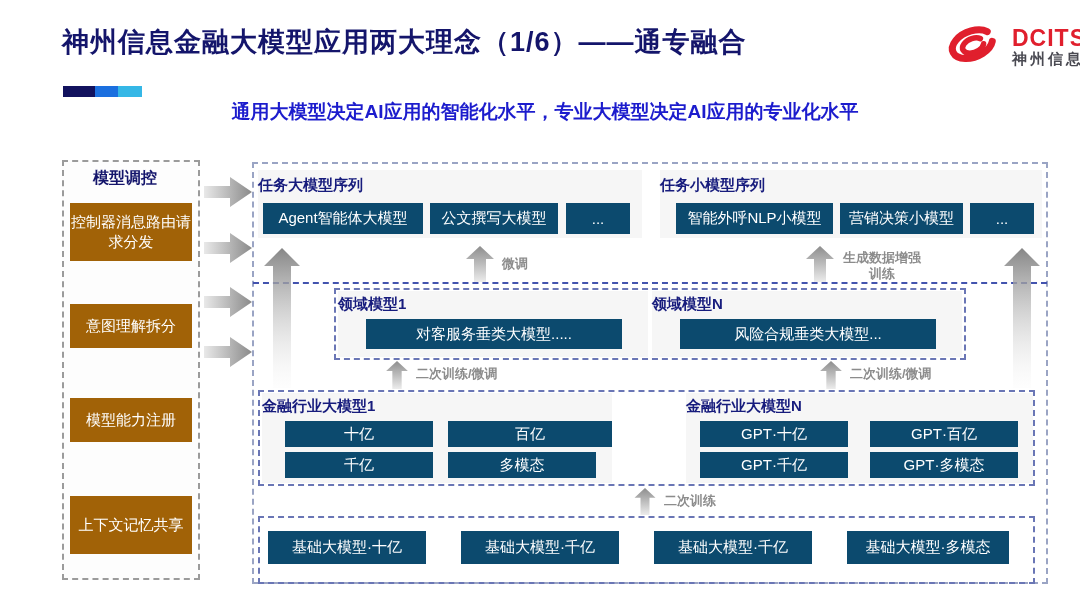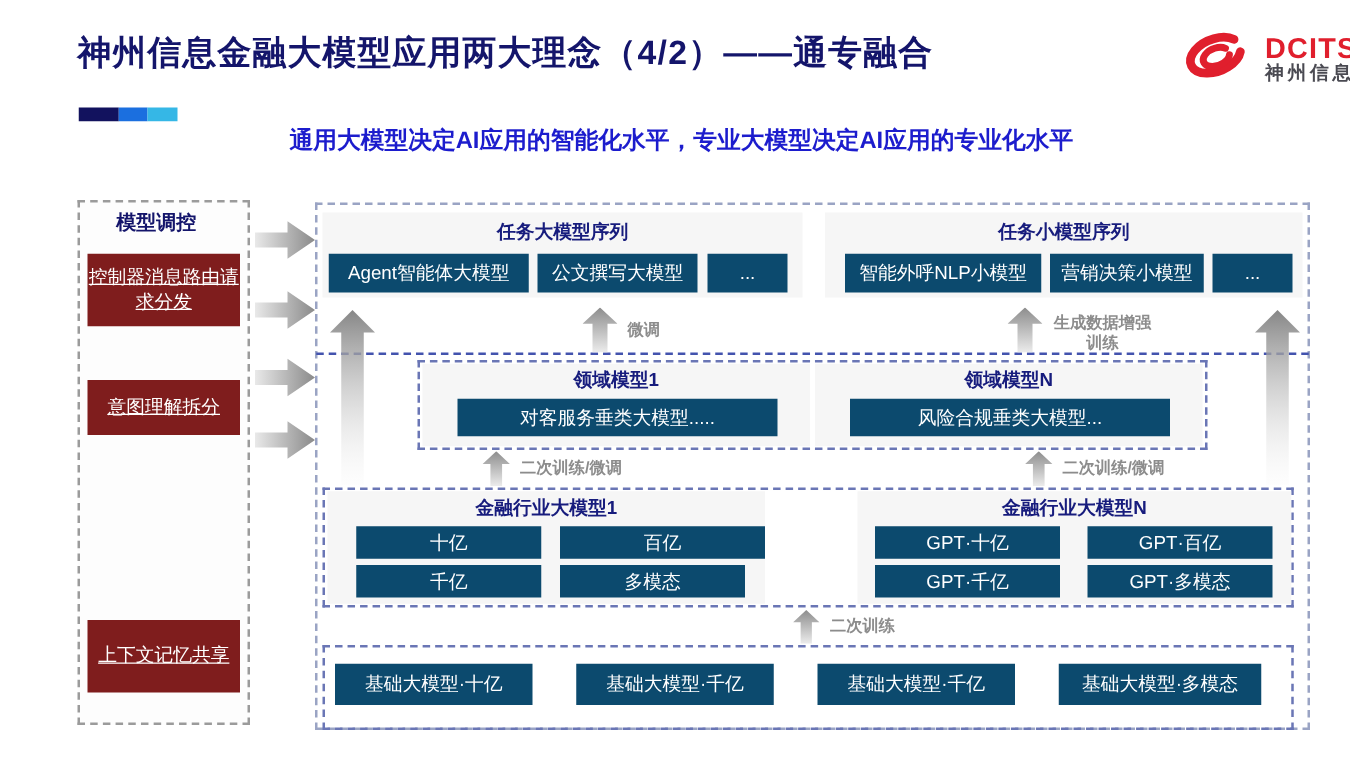--- a/index.html
+++ b/index.html
@@ -17,28 +17,28 @@
   .subtitle{left:150px;top:99px;width:790px;text-align:center;font-size:19px;font-weight:bold;color:#1c1ccd;}
 
   .logo{left:940px;top:24px;display:flex;align-items:center;}
   .logo-text{margin-left:6px;}
   .logo-en{font-size:23px;font-weight:bold;color:#e01f2d;letter-spacing:1px;line-height:24px;}
   .logo-cn{font-size:15px;font-weight:bold;color:#4a4a52;letter-spacing:3px;line-height:18px;}
 
   
   .sidebar{left:62px;top:160px;width:138px;height:420px;border:2px dashed #9b9b9b;box-sizing:border-box;background:#fdfdfd;}
   .sidebar-title{left:56px;top:168px;width:138px;text-align:center;font-size:16px;font-weight:bold;color:#14156b;}
-  .bluebox{background:#7f1d1d;color:#fff;display:flex;align-items:center;justify-content:center;
-           text-align:center;font-size:15px;line-height:1.35;box-sizing:border-box;text-decoration:underline;}
+  .bluebox{background:#a16207;color:#fff;display:flex;align-items:center;justify-content:center;
+           text-align:center;font-size:15px;line-height:1.35;box-sizing:border-box;}
   .sb{left:70px;width:122px;}
 
   
   .outer{left:252px;top:162px;width:796px;height:422px;border:2px dashed #9aa4c4;box-sizing:border-box;}
   .group{background:#f6f6f6;}
-  .ghead{position:absolute;width:100%;text-align:center;font-size:15px;font-weight:bold;color:#171c7d;}
+  .ghead{position:absolute;width:100%;font-size:15px;font-weight:bold;color:#171c7d;}
   .dashline{left:253px;top:282px;width:794px;border-top:2px dashed #4353ae;height:0;}
   .inner{border:2px dashed #6a76b5;box-sizing:border-box;}
 
   .btn{position:absolute;background:#0c4a6e;color:#fff;display:flex;align-items:center;justify-content:center;
        font-size:15px;text-align:center;box-sizing:border-box;}
 
   .arrowlabel{font-size:13px;font-weight:bold;color:#8c8c8c;line-height:1.25;}
   svg{display:block;}
 </style>
 </head>
@@ -56,21 +56,21 @@
         <stop offset="0" stop-color="#8d8d8d"></stop>
           <stop offset="1" stop-color="#ececec"></stop>
       </linearGradient>
       <linearGradient id="gradTall" x1="0" y1="0" x2="0" y2="1">
         <stop offset="0" stop-color="#868686"></stop>
           <stop offset="1" stop-color="#f4f4f4" stop-opacity="0.15"></stop>
       </linearGradient>
     </defs>
   </svg>
 
-  <div class="abs title">神州信息金融大模型应用两大理念（4/2）——通专融合</div>
+  <div class="abs title">神州信息金融大模型应用两大理念（1/6）——通专融合</div>
   <div class="abs gradbar">
     <span class="g1"></span>
     <span class="g2"></span>
     <span class="g3"></span>
   </div>
   <div class="abs logo">
     <svg width="66" height="46" viewBox="0 0 66 46">
       <g transform="rotate(-22 33 23)" fill="none" stroke="#e01f2d" stroke-linecap="round">
         <path d="M 52 14 A 21 13 0 1 0 53 25" stroke-width="7"></path>
         <path d="M 43 18 A 11 7 0 1 0 44 24" stroke-width="5.5"></path>
@@ -80,20 +80,21 @@
       <div class="logo-en">DCITS</div>
       <div class="logo-cn">神州信息</div>
     </div>
   </div>
   <div class="abs subtitle">通用大模型决定AI应用的智能化水平，专业大模型决定AI应用的专业化水平</div>
 
   <div class="abs sidebar"></div>
   <div class="abs sidebar-title">模型调控</div>
   <div class="abs bluebox sb" style="top:203px;height:58px;">控制器消息路由请求分发</div>
   <div class="abs bluebox sb" style="top:304px;height:44px;">意图理解拆分</div>
+  <div class="abs bluebox sb" style="top:398px;height:44px;">模型能力注册</div>
   <div class="abs bluebox sb" style="top:496px;height:58px;">上下文记忆共享</div>
 
   <svg class="abs" style="left:204px;top:174px;" width="48" height="36" viewBox="0 0 48 36">
       <polygon points="0,12 26,12 26,3 48,18 26,33 26,24 0,24" fill="url(#gradRight)"></polygon>
     </svg>
   <svg class="abs" style="left:204px;top:230px;" width="48" height="36" viewBox="0 0 48 36">
       <polygon points="0,12 26,12 26,3 48,18 26,33 26,24 0,24" fill="url(#gradRight)"></polygon>
     </svg>
   <svg class="abs" style="left:204px;top:284px;" width="48" height="36" viewBox="0 0 48 36">
       <polygon points="0,12 26,12 26,3 48,18 26,33 26,24 0,24" fill="url(#gradRight)"></polygon>

